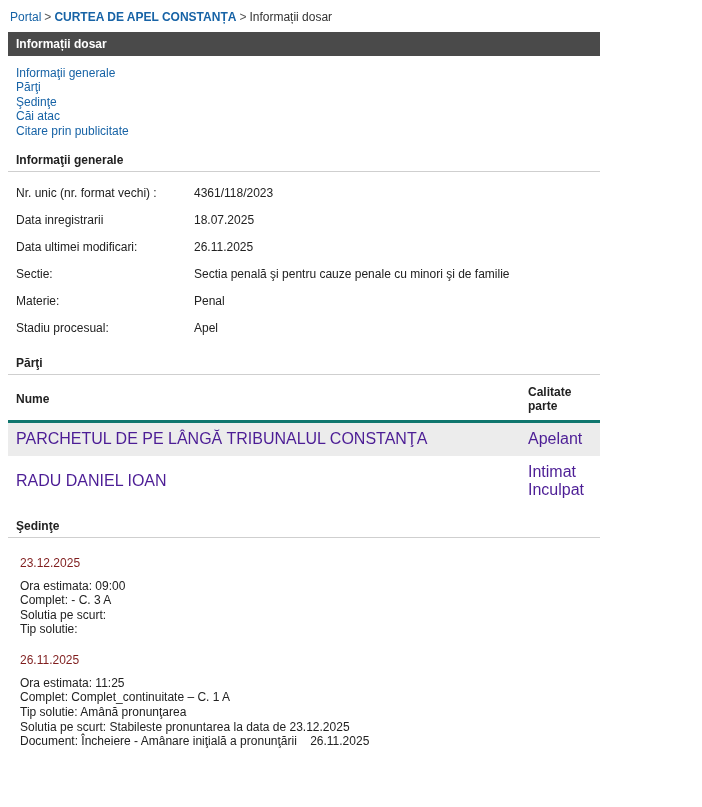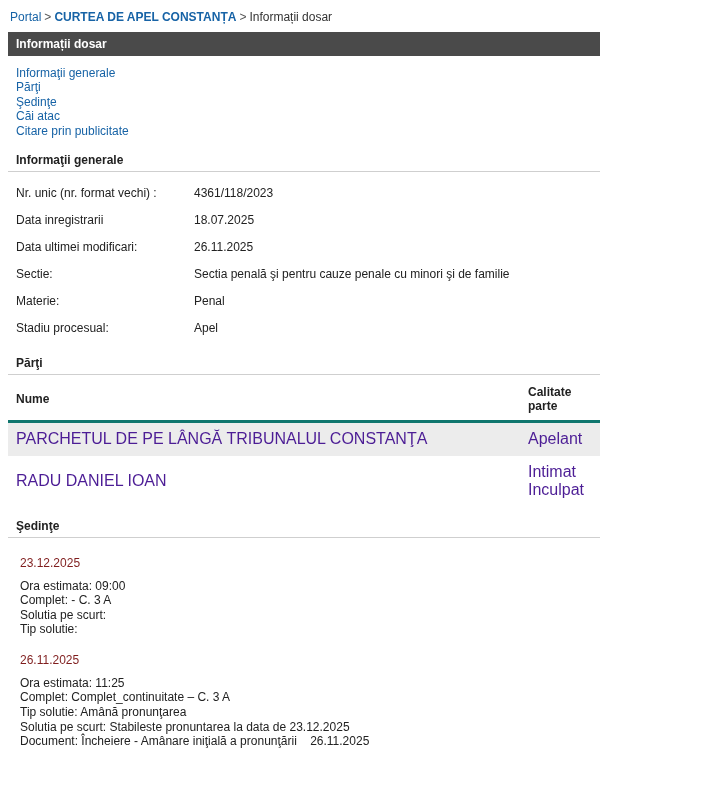--- a/index.html
+++ b/index.html
@@ -203,21 +203,21 @@
       <div>Complet: - C. 3 A</div>
       <div>Solutia pe scurt:</div>
       <div>Tip solutie:</div>
     </div>
   </div>
 
   <div class="hearing">
     <div class="hearing-date">26.11.2025</div>
     <div class="hearing-lines">
       <div>Ora estimata: 11:25</div>
-      <div>Complet: Complet_continuitate – C. 3 A</div>
+      <div>Complet: Complet_continuitate – C. 1 A</div>
       <div>Tip solutie: Amână pronunţarea</div>
       <div>Solutia pe scurt: Stabileste pronuntarea la data de 23.12.2025</div>
       <div>Document: Încheiere - Amânare iniţială a pronunţării    26.11.2025</div>
     </div>
   </div>
 
   <div class="spacer-bottom"></div>
 </div>
 
 </body></html>

